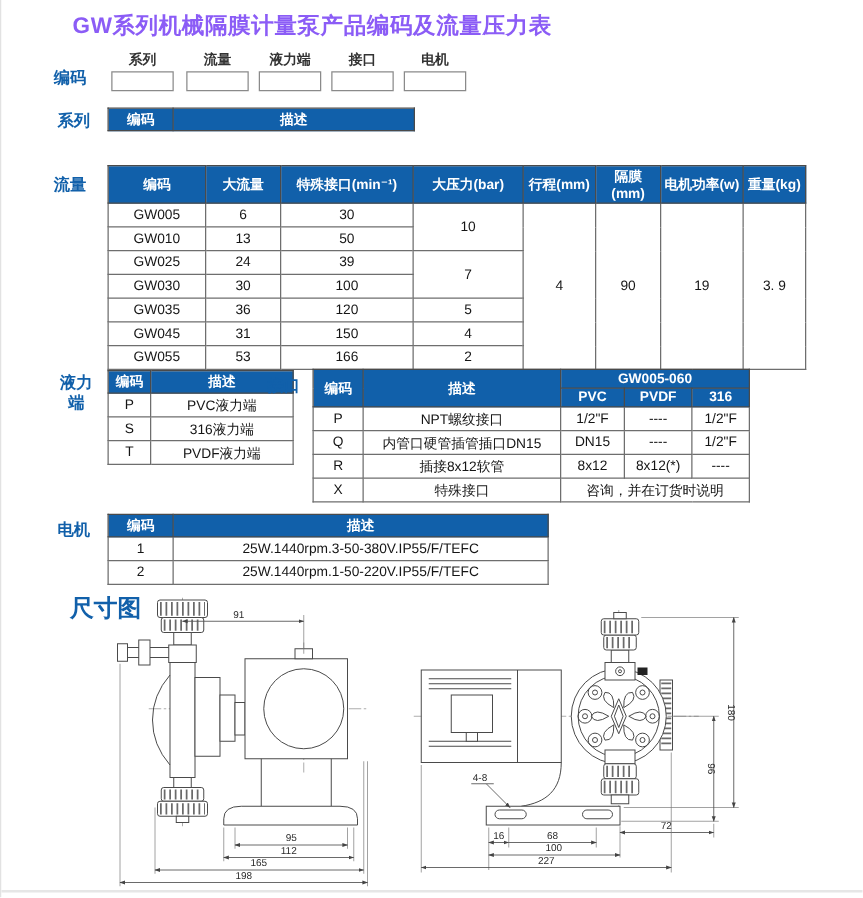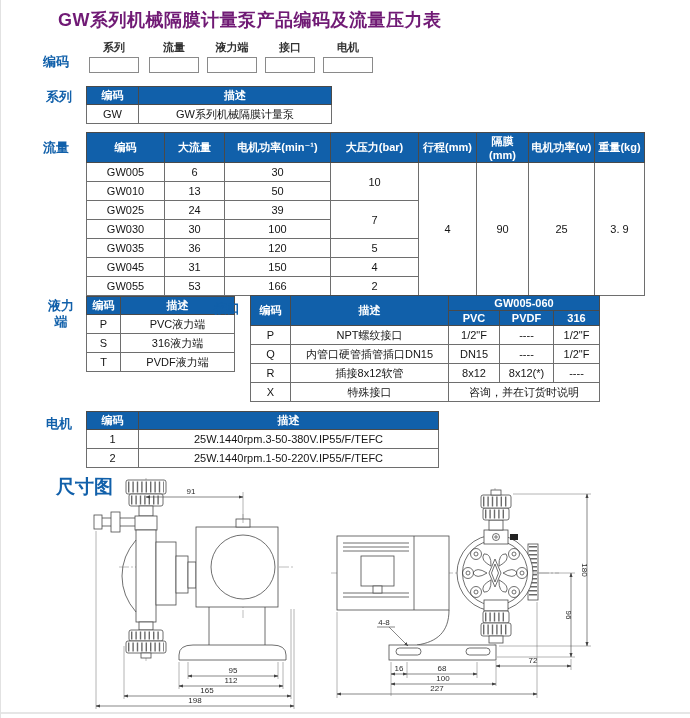--- a/index.html
+++ b/index.html
@@ -1,19 +1,19 @@
 <!DOCTYPE html>
 <html><head>
 <meta charset="utf-8">
 <style>
   html,body{margin:0;padding:0;background:#fff;}
   .page{position:relative;width:690px;height:718px;background:#ffffff;overflow:hidden;
         font-family:"Liberation Sans","DejaVu Sans",sans-serif;border-left:1px solid #e2e2e2;}
   .scan-edge{position:absolute;left:0;bottom:4px;width:100%;height:2px;background:#e6e6e6;}
-  .title{position:absolute;left:57px;top:8px;font-size:18px;font-weight:bold;color:#701a75;letter-spacing:.5px;}
+  .title{position:absolute;left:57px;top:8px;font-size:18px;font-weight:bold;color:#8b5cf6;letter-spacing:.5px;}
   .sec-label{position:absolute;color:#1160aa;font-weight:bold;font-size:13px;}
   .code-field{position:absolute;top:40px;width:50px;text-align:center;}
   .cf-label{font-size:11px;font-weight:bold;color:#333;white-space:nowrap;}
   .cf-box{margin-top:2px;height:14px;border:1px solid #8a8a8a;background:#fff;}
   table.dtable{position:absolute;border-collapse:collapse;table-layout:fixed;font-size:11px;}
   table.dtable th{background:#1160aa;color:#fff;font-weight:bold;border:1px solid #4a4a4a;padding:1px 2px;text-align:center;}
   table.dtable td{border:1px solid #6e6e6e;background:#fff;color:#151515;text-align:center;padding:1px 3px;height:16px;}
   td.left{text-align:left;padding-left:8px;}
   .big{font-size:19px;}
   svg{position:absolute;}
@@ -57,58 +57,54 @@
   <table class="dtable" style="left:85px;top:86px;width:245px;">
     <colgroup>
         <col style="width:52px">
         <col style="width:193px">
       </colgroup>
     <tbody>
         <tr>
       <th>编码</th>
       <th>描述</th>
     </tr>
-    <tr>
-      <td>GW</td>
-      <td>GW系列机械隔膜计量泵</td>
-    </tr>
   </tbody>
     </table>
 
   <div class="sec-label" style="left:42px;top:139px;">流量</div>
   <table class="dtable" style="left:85px;top:132px;width:558px;">
     <colgroup>
         <col style="width:78px">
         <col style="width:60px">
         <col style="width:106px">
         <col style="width:88px">
         <col style="width:58px">
         <col style="width:52px">
         <col style="width:66px">
         <col style="width:50px">
       </colgroup>
     <tbody>
         <tr style="height:26px;">
       <th>编码</th>
       <th>大流量</th>
-      <th>电机功率(min⁻¹)</th>
+      <th>特殊接口(min⁻¹)</th>
       <th>大压力(bar)</th>
       <th>行程(mm)</th>
       <th>隔膜(mm)</th>
       <th>电机功率(w)</th>
       <th>重量(kg)</th>
     </tr>
     <tr>
       <td>GW005</td>
       <td>6</td>
       <td>30</td>
       <td rowspan="2">10</td>
       <td rowspan="7">4</td>
       <td rowspan="7">90</td>
-      <td rowspan="7">25</td>
+      <td rowspan="7">19</td>
       <td rowspan="7">3. 9</td>
     </tr>
     <tr>
       <td>GW010</td>
       <td>13</td>
       <td>50</td>
     </tr>
     <tr>
       <td>GW025</td>
       <td>24</td>

